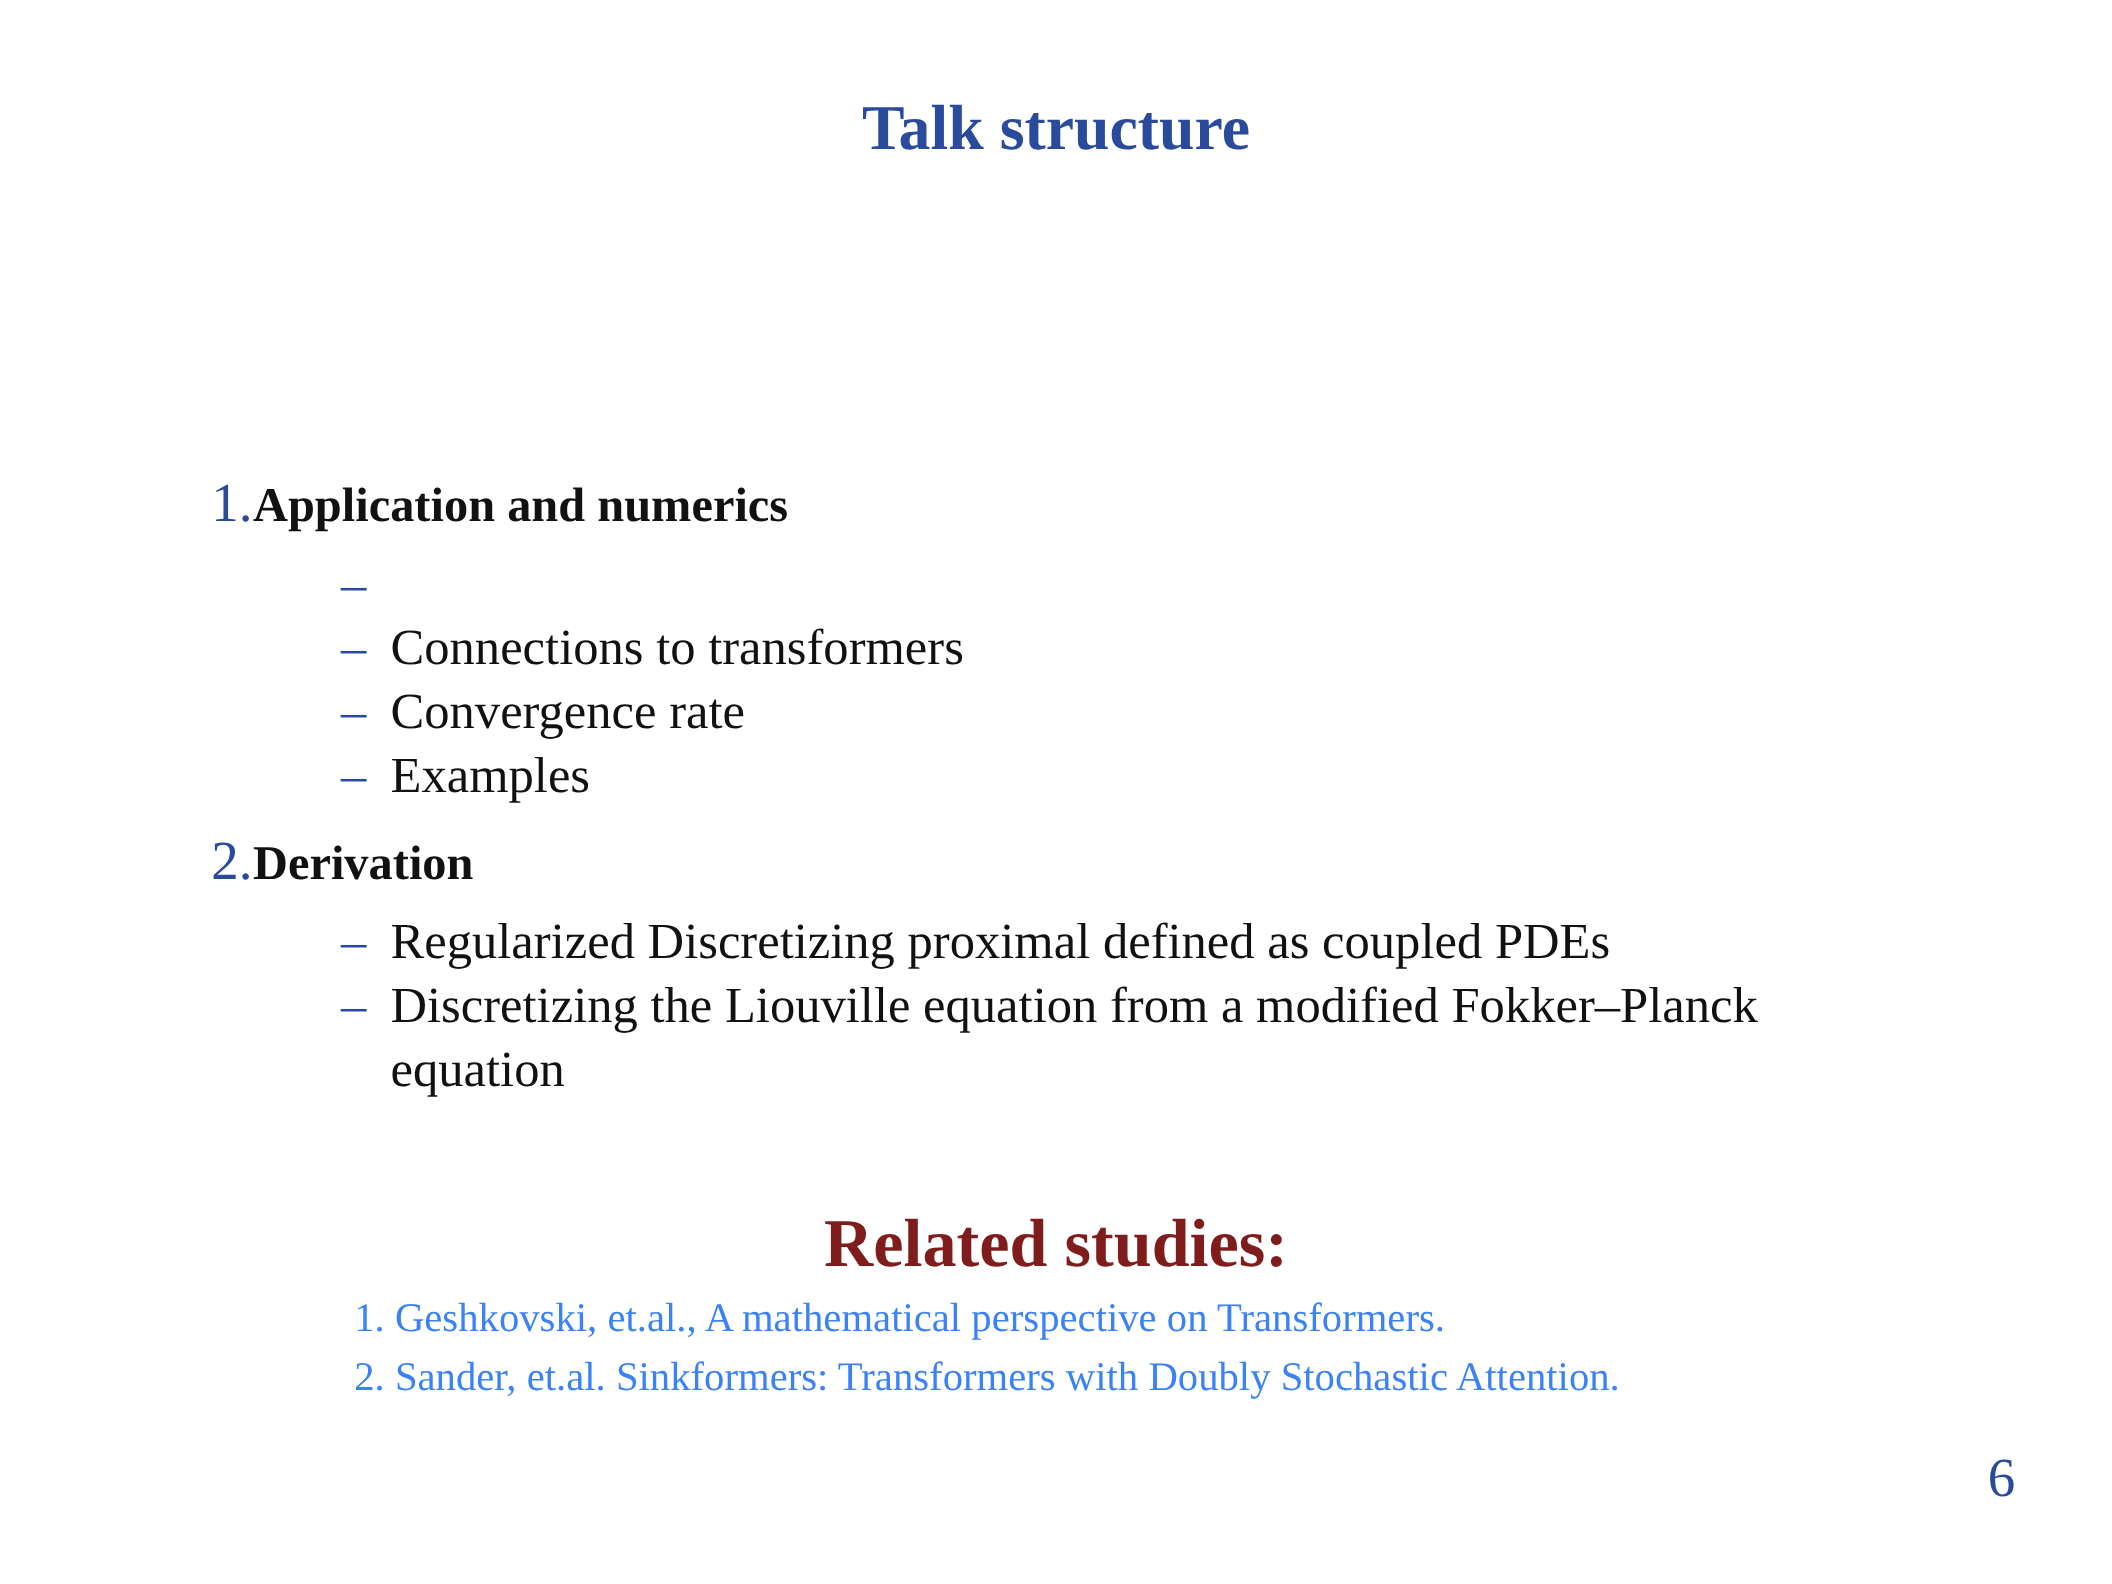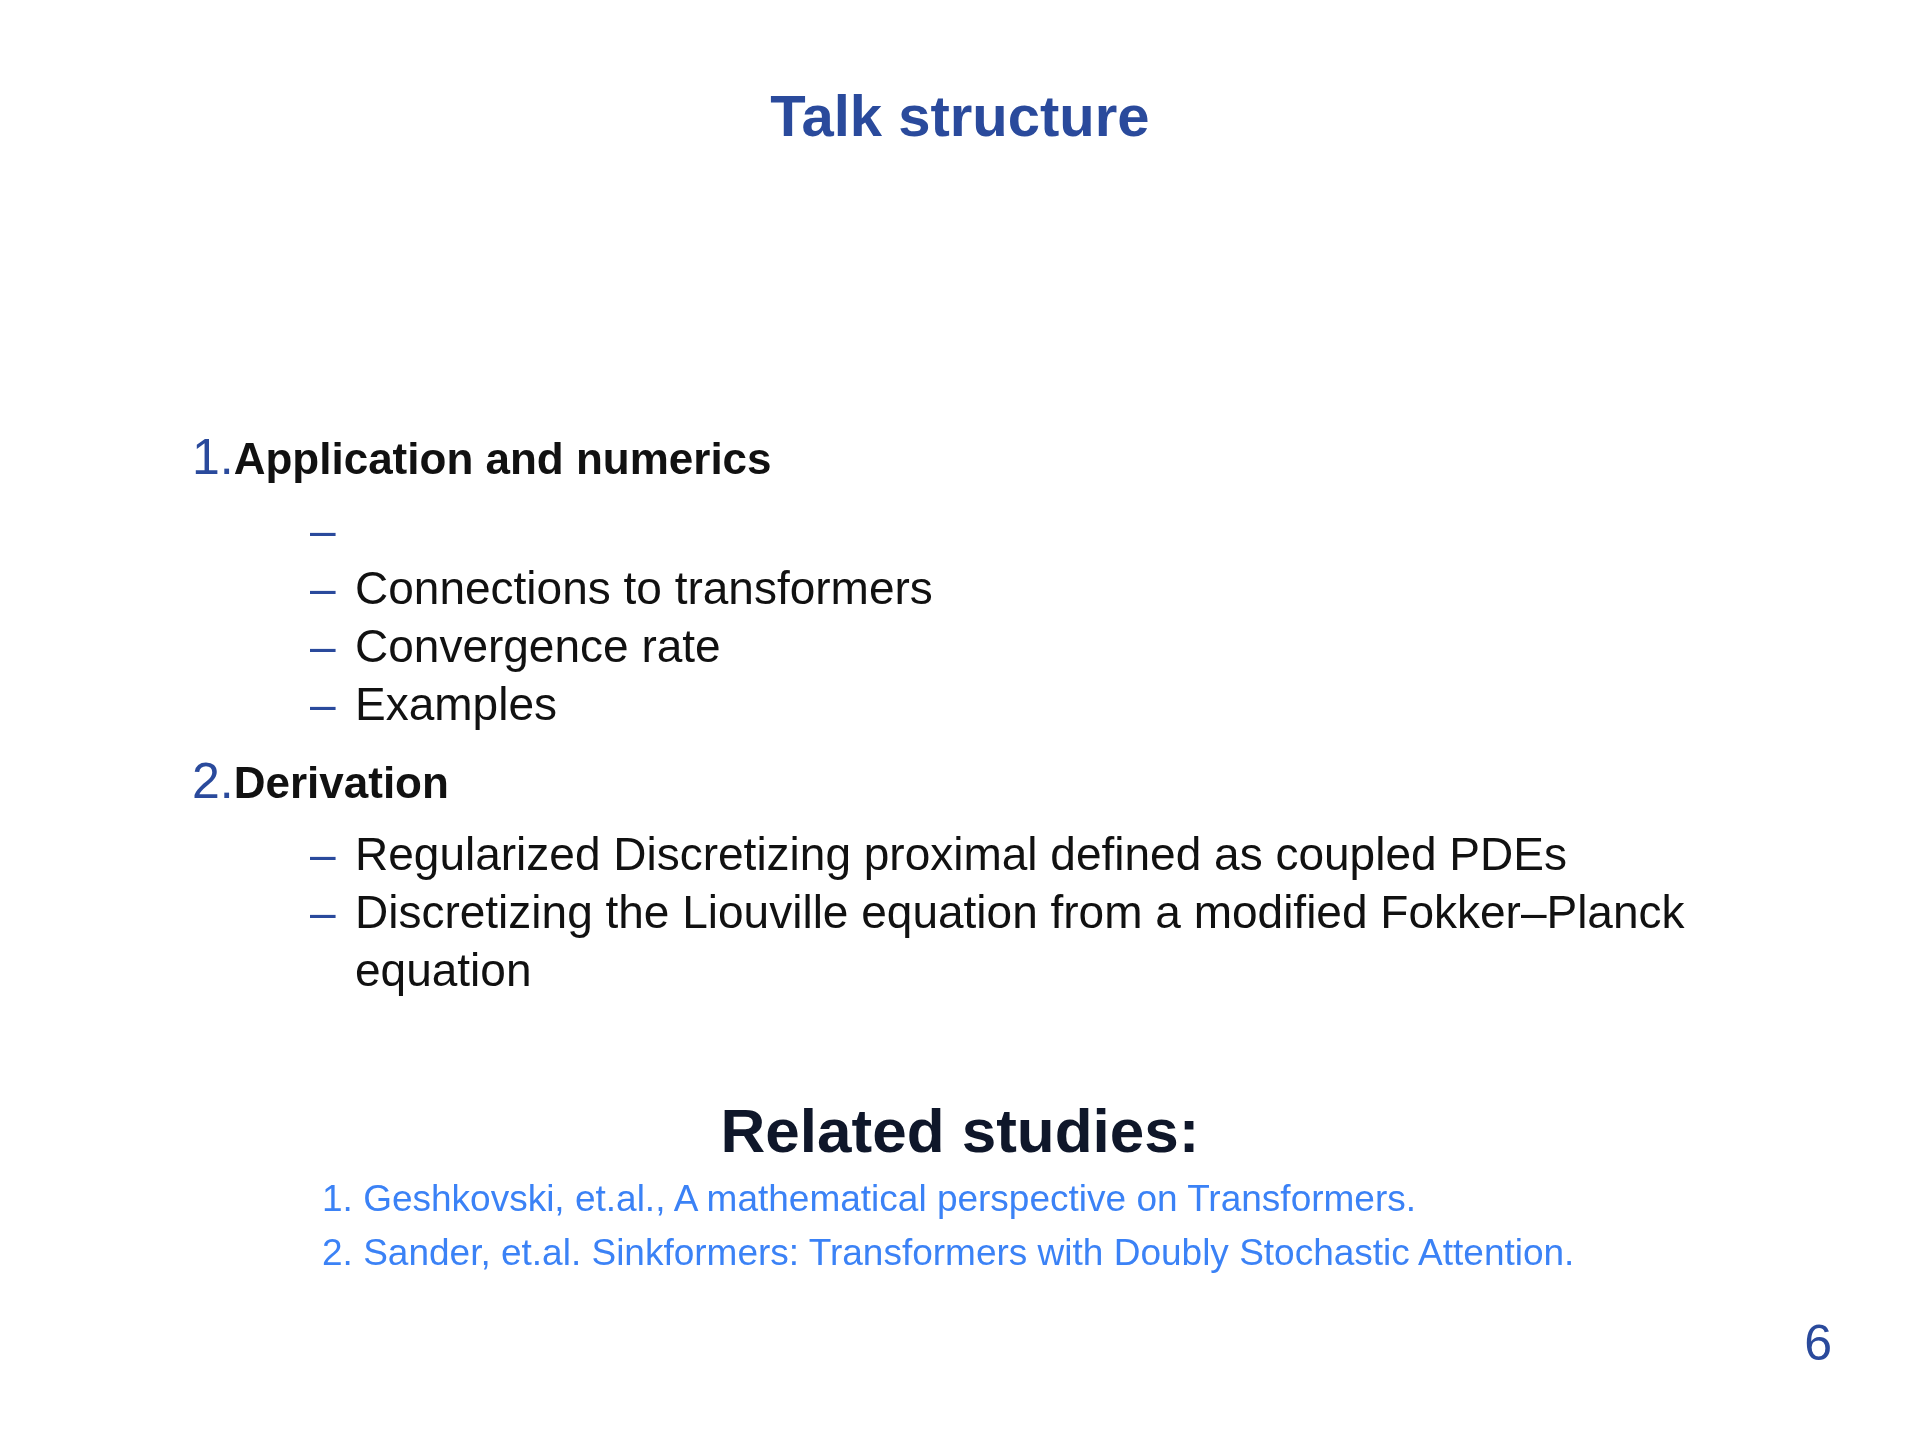--- a/index.html
+++ b/index.html
@@ -6,21 +6,21 @@
     margin: 0;
     padding: 0;
     background: #ffffff;
   }
   .slide {
     position: relative;
     width: 1920px;
     height: 1440px;
     background: #ffffff;
     overflow: hidden;
-    font-family: Liberation Sans, sans-serif;
+    font-family: Liberation Serif, serif;
     color: #111111;
   }
   
   .frametitle {
     position: absolute;
     top: 84px;
     left: 0;
     width: 100%;
     text-align: center;
     font-size: 58px;
@@ -78,21 +78,21 @@
   
   .related-heading {
     position: absolute;
     top: 1096px;
     left: 0;
     width: 100%;
     text-align: center;
     font-size: 62px;
     font-weight: 700;
     line-height: 70px;
-    color: #0f172a;
+    color: #7f1d1d;
   }
   .refs {
     position: absolute;
     top: 1172px;
     left: 322px;
     width: 1400px;
   }
   .ref-line {
     font-size: 37px;
     font-weight: 400;

